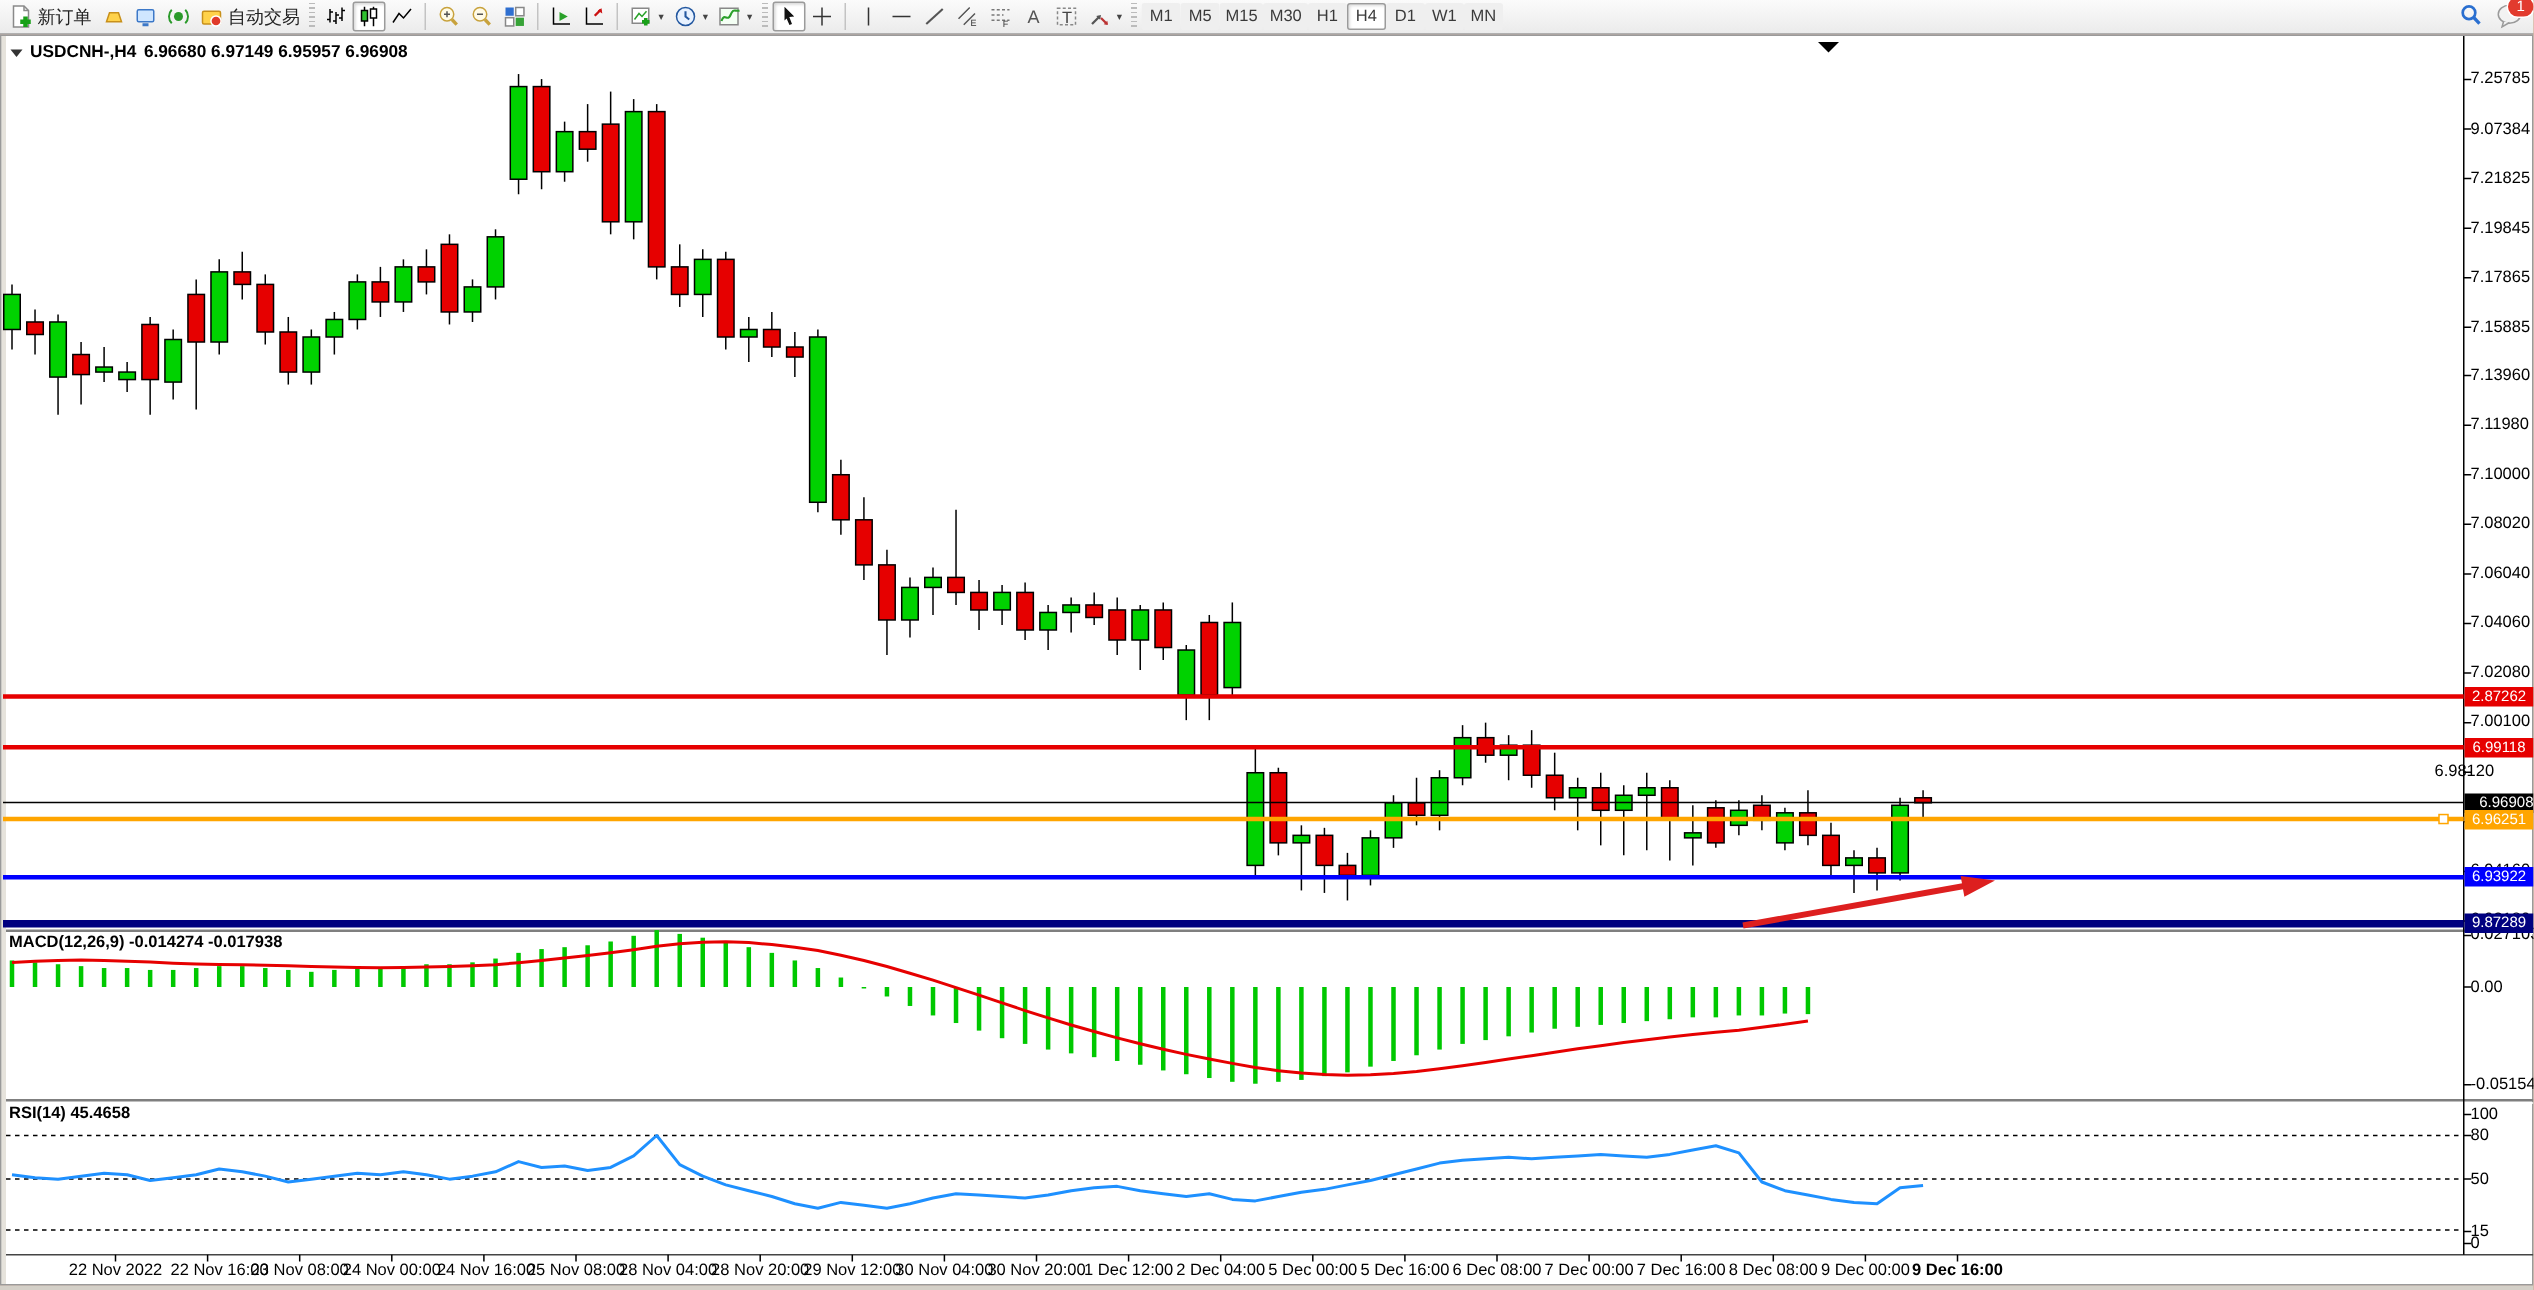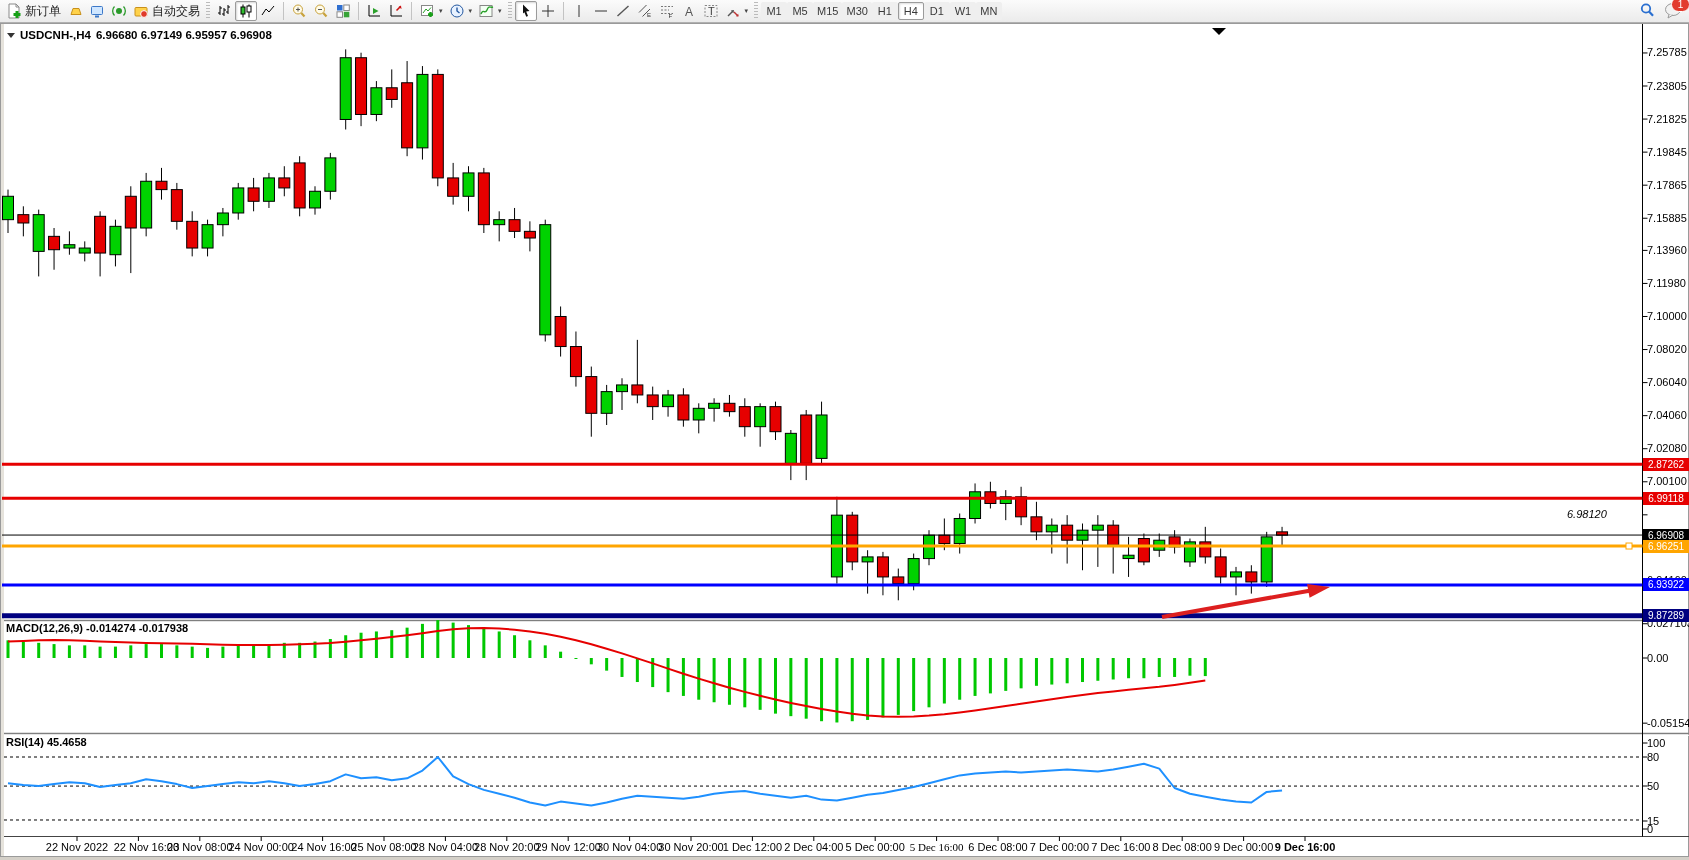--- a/index.html
+++ b/index.html
@@ -615,70 +615,70 @@
   <div id="overlay">
     <div class="chart-title">
       <span class="tri"></span>
       <span>USDCNH-,H4</span>
       <span style="font-weight:700">6.96680 6.97149 6.95957 6.96908</span>
     </div>
     <div class="ind-label" style="left:6px;top:622px;">MACD(12,26,9) -0.014274 -0.017938</div>
     <div class="ind-label" style="left:6px;top:736px;">RSI(14) 45.4658</div>
     <div id="axis-labels">
         <div class="tick" style="left: 1647px; top: 47.4588px;">7.25785</div>
-        <div class="tick" style="left: 1647px; top: 80.5147px;">7.23805</div>
+        <div class="tick" style="left: 1647px; top: 80.5147px;">9.07384</div>
         <div class="tick" style="left: 1647px; top: 113.571px;">7.21825</div>
         <div class="tick" style="left: 1647px; top: 146.626px;">7.19845</div>
         <div class="tick" style="left: 1647px; top: 179.682px;">7.17865</div>
         <div class="tick" style="left: 1647px; top: 212.738px;">7.15885</div>
         <div class="tick" style="left: 1647px; top: 244.876px;">7.13960</div>
         <div class="tick" style="left: 1647px; top: 277.931px;">7.11980</div>
         <div class="tick" style="left: 1647px; top: 310.987px;">7.10000</div>
         <div class="tick" style="left: 1647px; top: 344.043px;">7.08020</div>
         <div class="tick" style="left: 1647px; top: 377.099px;">7.06040</div>
         <div class="tick" style="left: 1647px; top: 410.155px;">7.04060</div>
         <div class="tick" style="left: 1647px; top: 443.211px;">7.02080</div>
         <div class="tick" style="left: 1647px; top: 476.266px;">7.00100</div>
-        <div class="tick" style="left: 1567px; top: 509.322px; font-style: italic;">6.98120</div>
+        <div class="tick" style="left: 1623px; top: 509.322px;">6.98120</div>
         <div class="tick" style="left: 1647px; top: 542.378px;">6.96140</div>
         <div class="tick" style="left: 1647px; top: 575.434px;">6.94160</div>
         <div class="tick" style="left: 1647px; top: 608.49px;">6.92180</div>
         <div class="tick" style="left: 1647px; top: 618.236px;">0.027103</div>
         <div class="tick" style="left: 1647px; top: 652.5px;">0.00</div>
         <div class="tick" style="left: 1647px; top: 717.666px;">-0.051546</div>
         <div class="tick" style="left: 1647px; top: 737.5px;">100</div>
         <div class="tick" style="left: 1647px; top: 751.5px;">80</div>
         <div class="tick" style="left: 1647px; top: 780.5px;">50</div>
         <div class="tick" style="left: 1647px; top: 815.5px;">15</div>
         <div class="tick" style="left: 1647px; top: 823.5px;">0</div>
       </div>
     <div id="badges">
         <div class="badge" style="top: 457.754px; background: rgb(230, 0, 0);">2.87262</div>
         <div class="badge" style="top: 491.661px; background: rgb(230, 0, 0);">6.99118</div>
-        <div class="badge" style="top: 528.557px; background: rgb(0, 0, 0);">6.96908</div>
+        <div class="badge" style="top: 528.557px; background: rgb(0, 0, 0); text-align: right;">6.96908</div>
         <div class="badge" style="top: 539.525px; background: rgb(255, 165, 0);">6.96251</div>
         <div class="badge" style="top: 578.407px; background: rgb(0, 0, 255);">6.93922</div>
         <div class="badge" style="top: 609.326px; background: rgb(0, 0, 128);">9.87289</div>
       </div>
     <div id="time-labels">
         <div class="tlabel" style="left: 77px;">22 Nov 2022</div>
         <div class="tlabel" style="left: 138.4px; padding-left: 16px;">22 Nov 16:00</div>
         <div class="tlabel" style="left: 199.8px;">23 Nov 08:00</div>
         <div class="tlabel" style="left: 261.2px;">24 Nov 00:00</div>
         <div class="tlabel" style="left: 324px;">24 Nov 16:00</div>
         <div class="tlabel" style="left: 384px;">25 Nov 08:00</div>
         <div class="tlabel" style="left: 445.4px;">28 Nov 04:00</div>
         <div class="tlabel" style="left: 506.8px;">28 Nov 20:00</div>
         <div class="tlabel" style="left: 568.2px;">29 Nov 12:00</div>
         <div class="tlabel" style="left: 629.6px;">30 Nov 04:00</div>
         <div class="tlabel" style="left: 691px;">30 Nov 20:00</div>
         <div class="tlabel" style="left: 752.4px;">1 Dec 12:00</div>
         <div class="tlabel" style="left: 813.8px;">2 Dec 04:00</div>
         <div class="tlabel" style="left: 875.2px;">5 Dec 00:00</div>
-        <div class="tlabel" style="left: 936.6px; font-family: Liberation Serif, serif;">5 Dec 16:00</div>
+        <div class="tlabel" style="left: 936.6px;">5 Dec 16:00</div>
         <div class="tlabel" style="left: 998px;">6 Dec 08:00</div>
         <div class="tlabel" style="left: 1059.4px;">7 Dec 00:00</div>
         <div class="tlabel" style="left: 1120.8px;">7 Dec 16:00</div>
         <div class="tlabel" style="left: 1182.2px;">8 Dec 08:00</div>
         <div class="tlabel" style="left: 1243.6px;">9 Dec 00:00</div>
         <div class="tlabel" style="left: 1305px; font-weight: bold;">9 Dec 16:00</div>
       </div>
   </div>
   <div id="bottomstrip"></div>
 </div>

